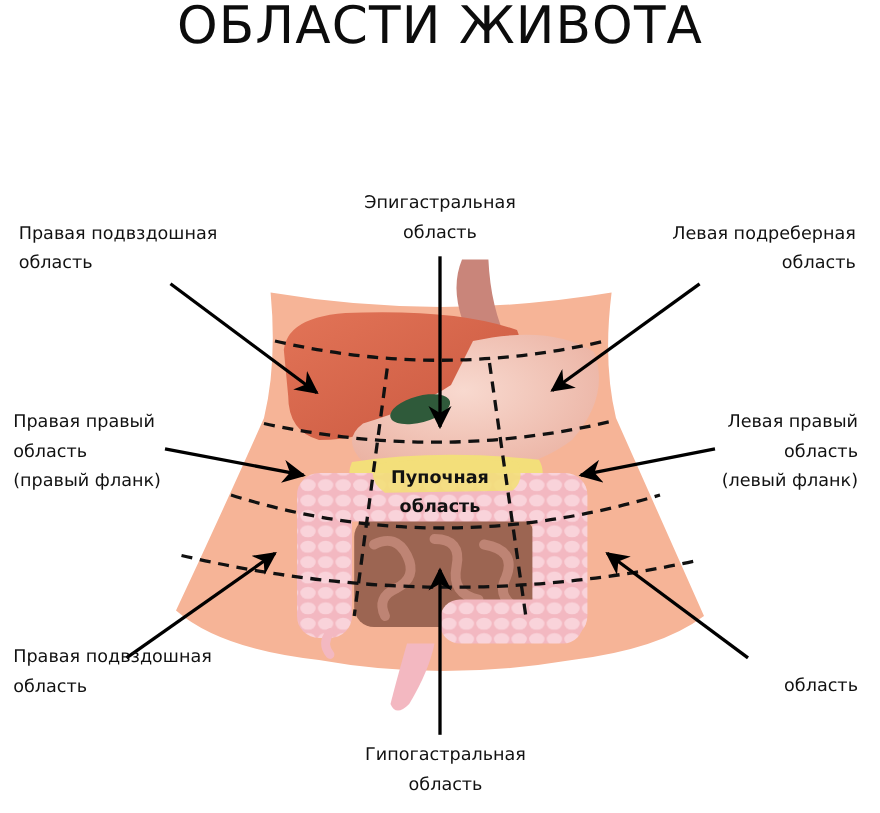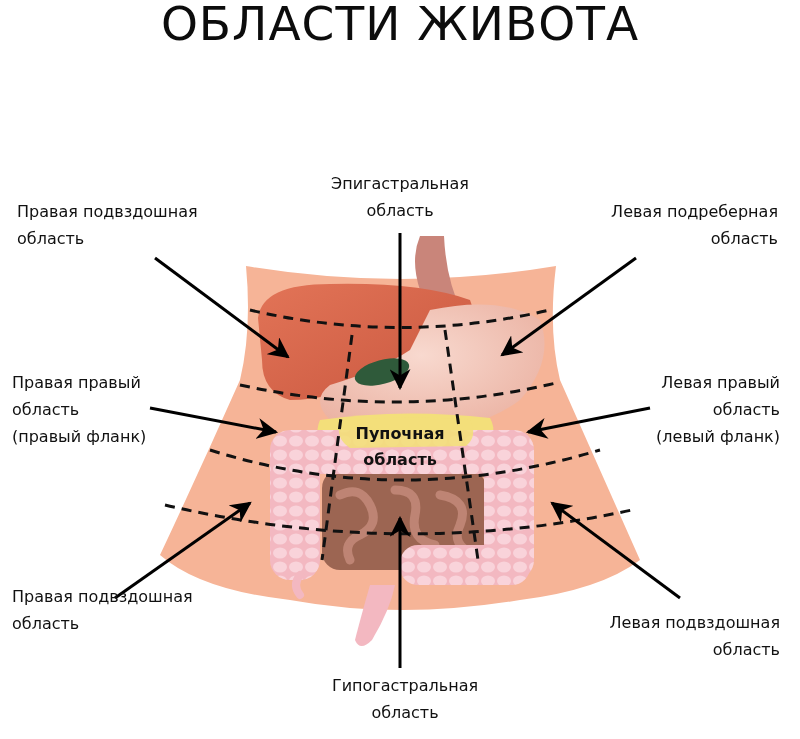--- a/index.html
+++ b/index.html
@@ -123,20 +123,19 @@
   <span>Пупочная</span>
   <span>область</span>
 </div>
 
 <div class="label left" style="left:12px; top:583px;">
   <span>Правая подвздошная</span>
   <span>область</span>
 </div>
 
 <div class="label right" style="right:20px; top:609px;">
-  <span>Левая подвздошная</span>
   <span>область</span>
 </div>
 
 <div class="label center" style="left:290px; top:672px; width:230px;">
   <span>Гипогастральная</span>
   <span>область</span>
 </div>
 
 </body></html>

